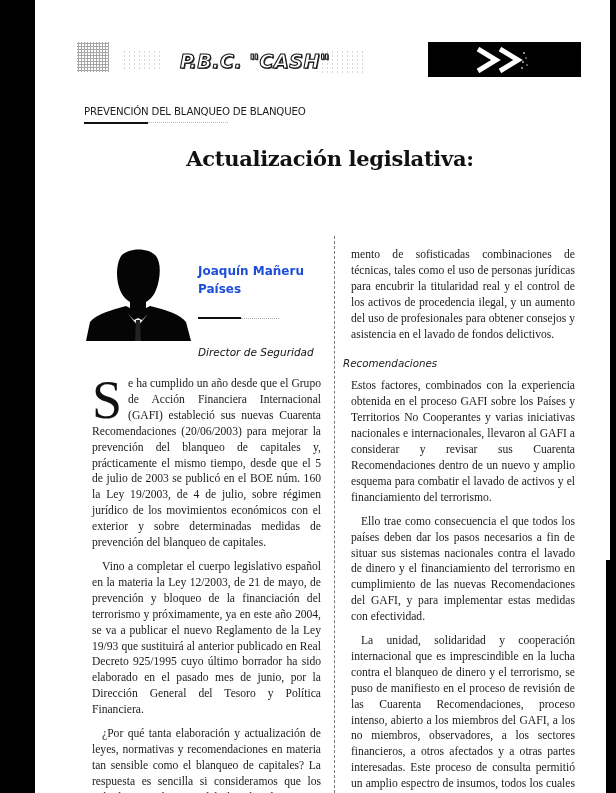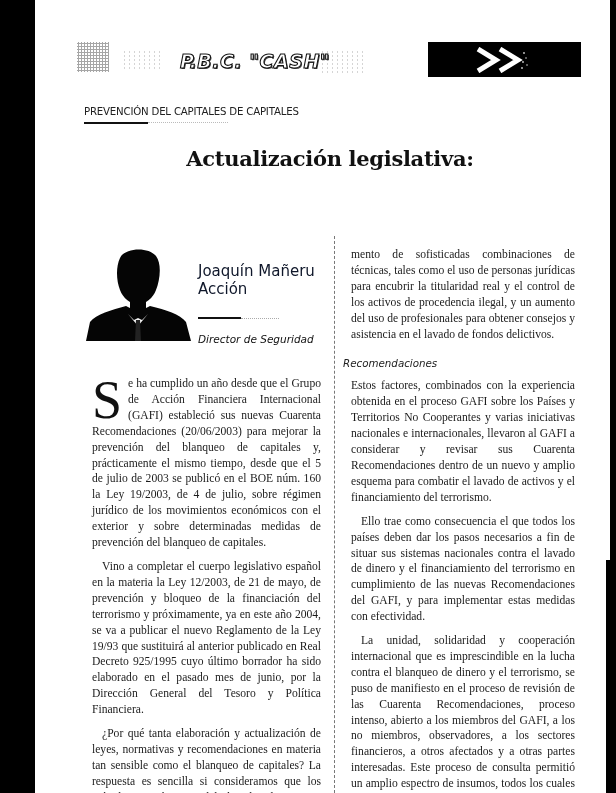--- a/index.html
+++ b/index.html
@@ -57,31 +57,31 @@
     text-align: center; font-family: "DejaVu Serif", serif; font-weight: bold;
     font-size: 21px; line-height: 32px; color: #111; letter-spacing: -0.3px;
   }
 
   .portrait {
     position: absolute; left: 86px; top: 246px; width: 105px; height: 95px; overflow: hidden;
   }
 
   .author-name {
     position: absolute; left: 198px; top: 262px; width: 130px;
-    font-family: "DejaVu Sans", sans-serif; font-weight: normal; font-size: 15px;
-    line-height: 18px; color: #0f172a;
+    font-family: "DejaVu Sans", sans-serif; font-weight: bold; font-size: 12px;
+    line-height: 18px; color: #1d4ed8;
   }
   .author-rule {
     position: absolute; left: 198px; top: 317px; width: 43px; height: 2px; background: #111;
   }
   .author-rule-faint {
     position: absolute; left: 241px; top: 318px; width: 38px; border-top: 1px dotted #aaa;
   }
   .author-role {
-    position: absolute; left: 198px; top: 333px;
+    position: absolute; left: 198px; top: 346px;
     font-family: "DejaVu Sans", sans-serif; font-style: italic; font-size: 10.5px; color: #111;
   }
 
   .col-divider {
     position: absolute; left: 334px; top: 236px; width: 0; height: 557px;
     border-left: 1px dashed #777;
   }
 
   .col {
     position: absolute; font-size: 11.6px; line-height: 15.9px; color: #1b1b1b;
@@ -119,41 +119,41 @@
     <polyline points="2,2 20,13 2,24" fill="none" stroke="#fff" stroke-width="5"></polyline>
     <polyline points="24,2 42,13 24,24" fill="none" stroke="#fff" stroke-width="5"></polyline>
     <circle cx="48" cy="6" r="0.9" fill="#ccc"></circle>
       <circle cx="50" cy="11" r="0.8" fill="#ccc"></circle>
     <circle cx="47" cy="15" r="0.9" fill="#ccc"></circle>
       <circle cx="51" cy="18" r="0.8" fill="#ccc"></circle>
     <circle cx="46" cy="21" r="0.9" fill="#ccc"></circle>
   </svg>
 </div>
 
-<div class="kicker">PREVENCIÓN DEL CAPITALES DE CAPITALES</div>
+<div class="kicker">PREVENCIÓN DEL BLANQUEO DE BLANQUEO</div>
 <div class="kicker-rule"></div>
 <div class="kicker-rule-faint"></div>
 
 <div class="title">
   <div>Actualización legislativa:</div>
 </div>
 
 <div class="portrait">
   <svg width="105" height="95" viewBox="0 0 105 95">
     <path d="M34,12 C38,2 62,0 70,10 C76,18 74,34 70,44 C67,52 60,58 52,58 C44,58 37,52 34,44 C30,34 30,20 34,12 Z" fill="#050505"></path>
     <path d="M0,95 L4,76 C10,68 26,64 40,60 L52,66 L64,60 C80,64 94,68 100,76 L105,95 Z" fill="#050505"></path>
     <rect x="44" y="54" width="16" height="12" fill="#050505"></rect>
     <path d="M42,68 L52,80 L62,68 L56,74 L52,72 L48,74 Z" fill="#f2f2f2"></path>
     <path d="M50,74 L54,74 L55,95 L49,95 Z" fill="#222"></path>
   </svg>
 </div>
 
 <div class="author-name">
   <div>Joaquín Mañeru</div>
-  <div>Acción</div>
+  <div>Países</div>
 </div>
 <div class="author-rule"></div>
 <div class="author-rule-faint"></div>
 <div class="author-role">Director de Seguridad</div>
 
 <div class="col-divider"></div>
 
 <div class="col col-left">
   <p class="first"><span class="dropcap">S</span><span>e ha cumplido un año desde que el Grupo de Acción Financiera Internacional (GAFI) estableció sus nuevas Cuarenta Recomendaciones (20/06/2003) para mejorar la prevención del blanqueo de capitales y, prácticamente el mismo tiempo, desde que el 5 de julio de 2003 se publicó en el BOE núm. 160 la Ley 19/2003, de 4 de julio, sobre régimen jurídico de los movimientos económicos con el exterior y sobre determinadas medidas de prevención del blanqueo de capitales.</span></p>
   <p>Vino a completar el cuerpo legislativo español en la materia la Ley 12/2003, de 21 de mayo, de prevención y bloqueo de la financiación del terrorismo y próximamente, ya en este año 2004, se va a publicar el nuevo Reglamento de la Ley 19/93 que sustituirá al anterior publicado en Real Decreto 925/1995 cuyo último borrador ha sido elaborado en el pasado mes de junio, por la Dirección General del Tesoro y Política Financiera.</p>

